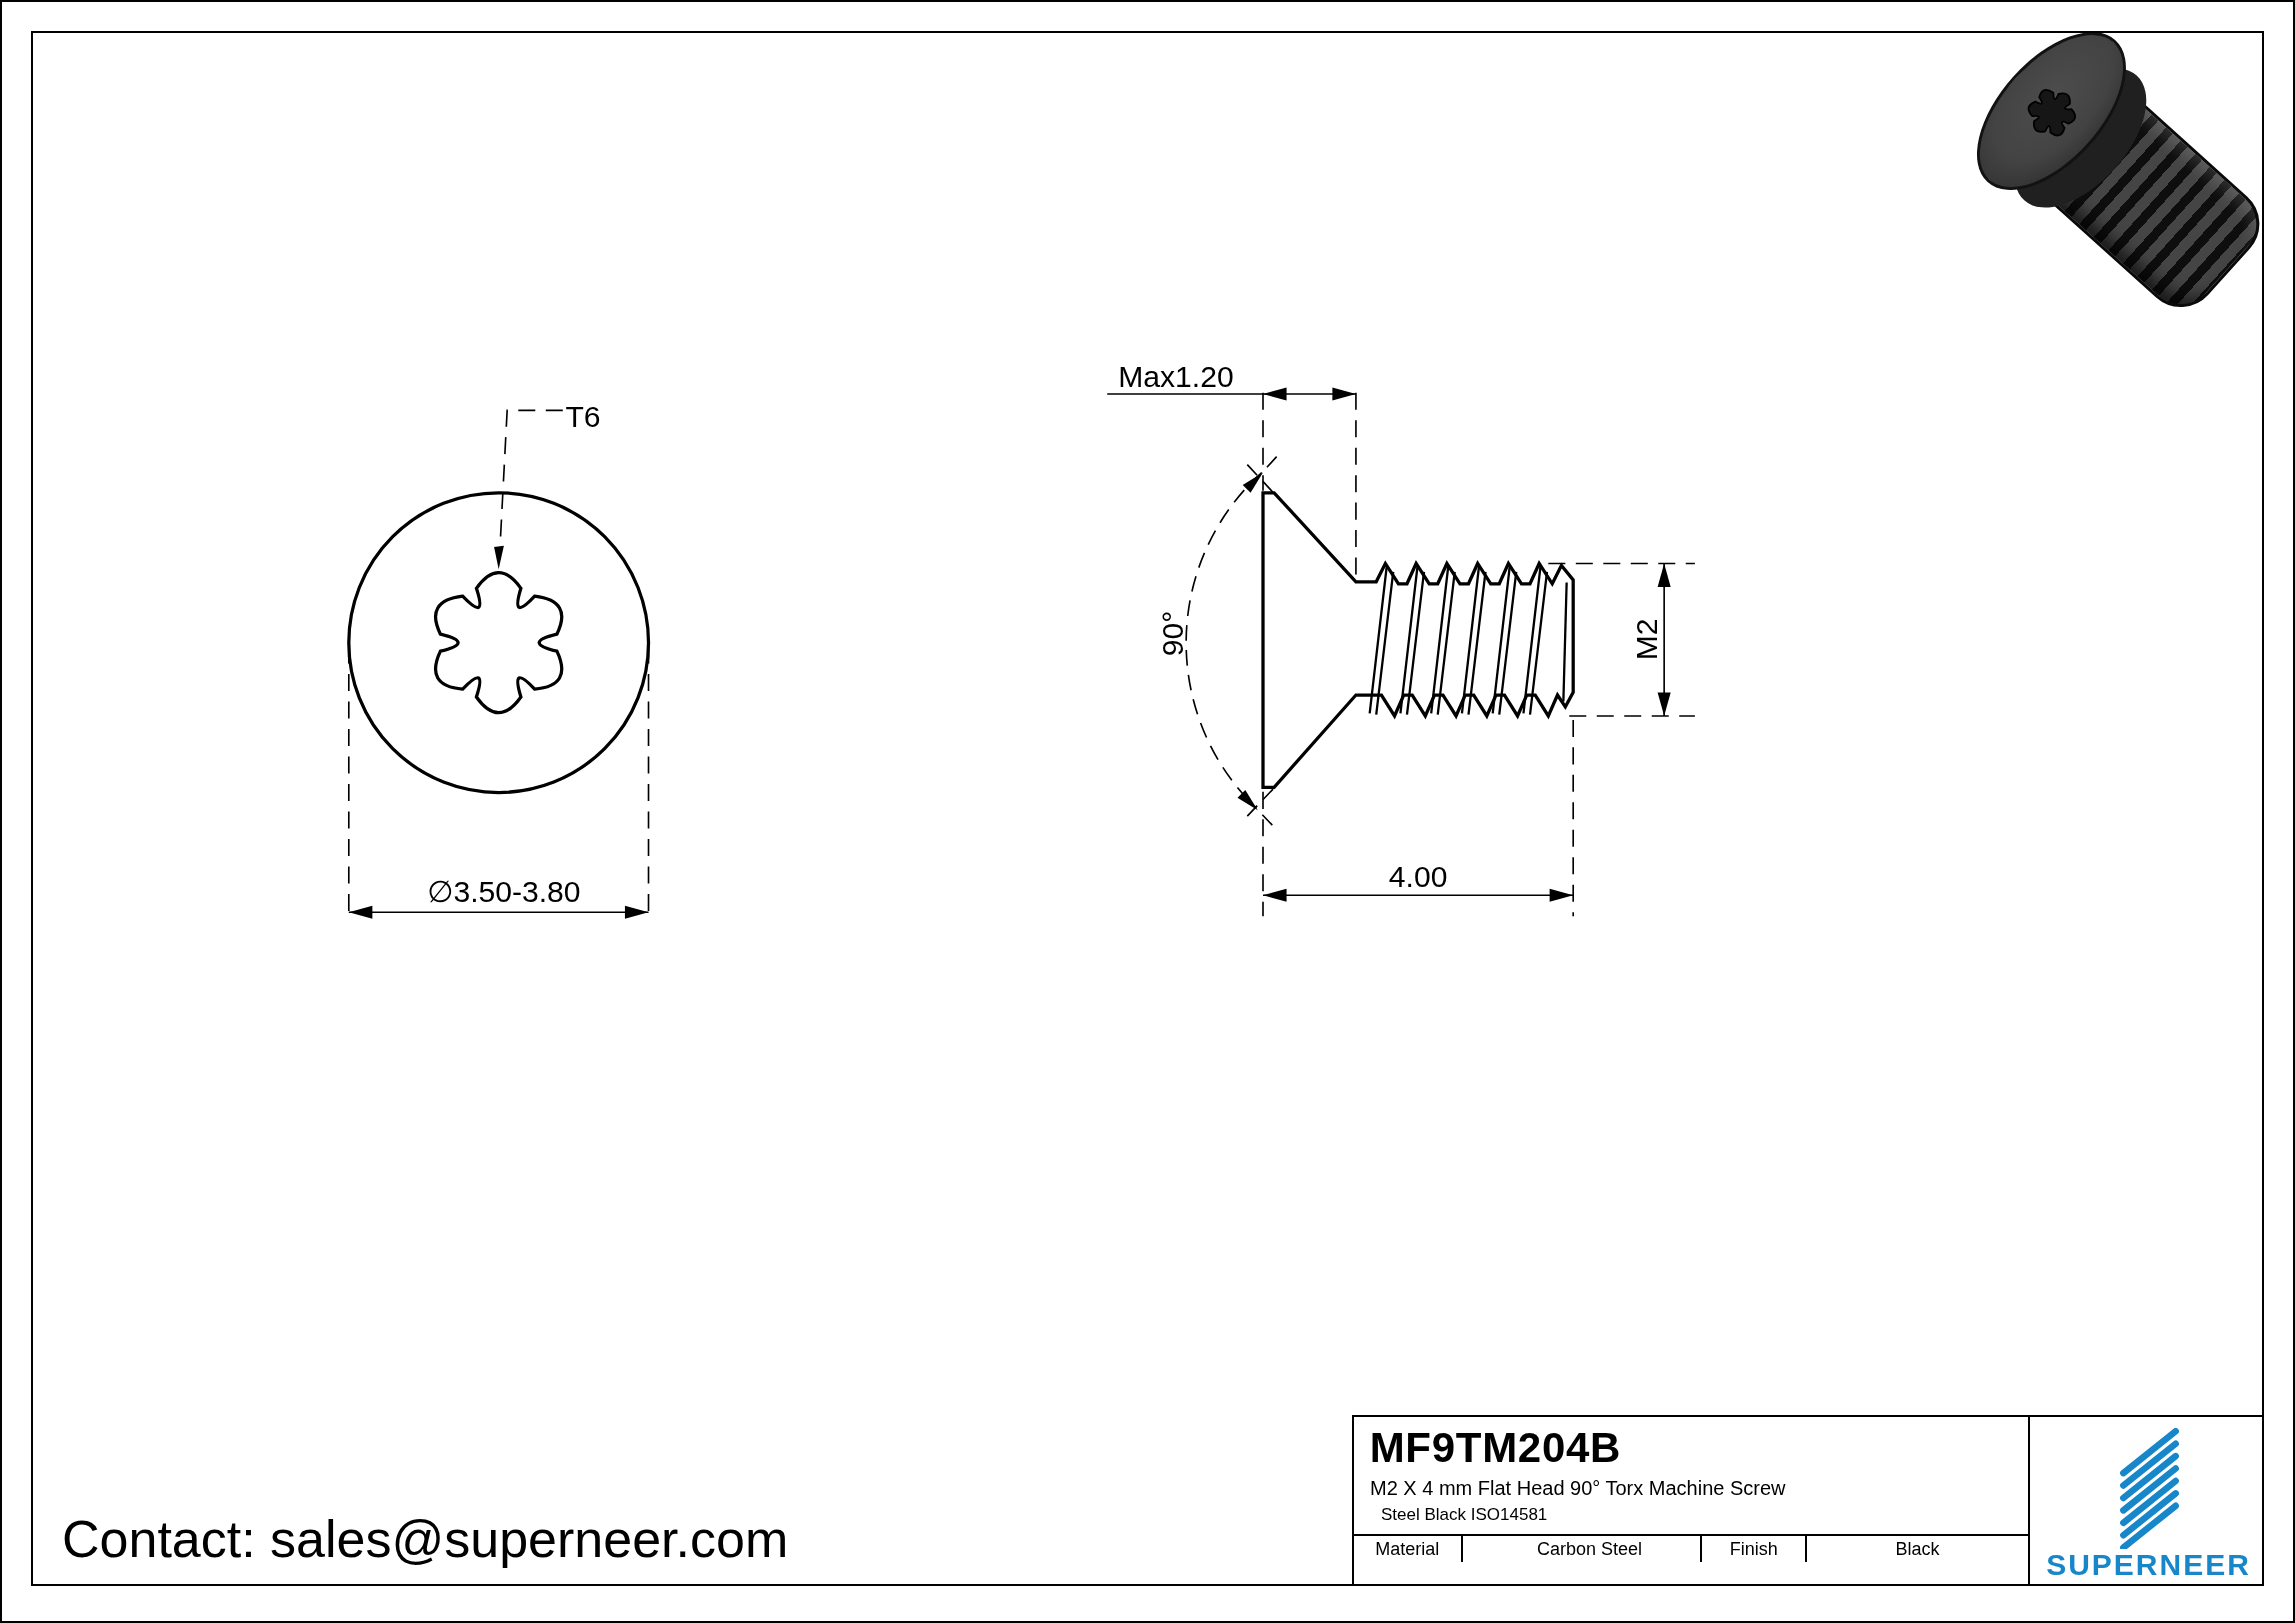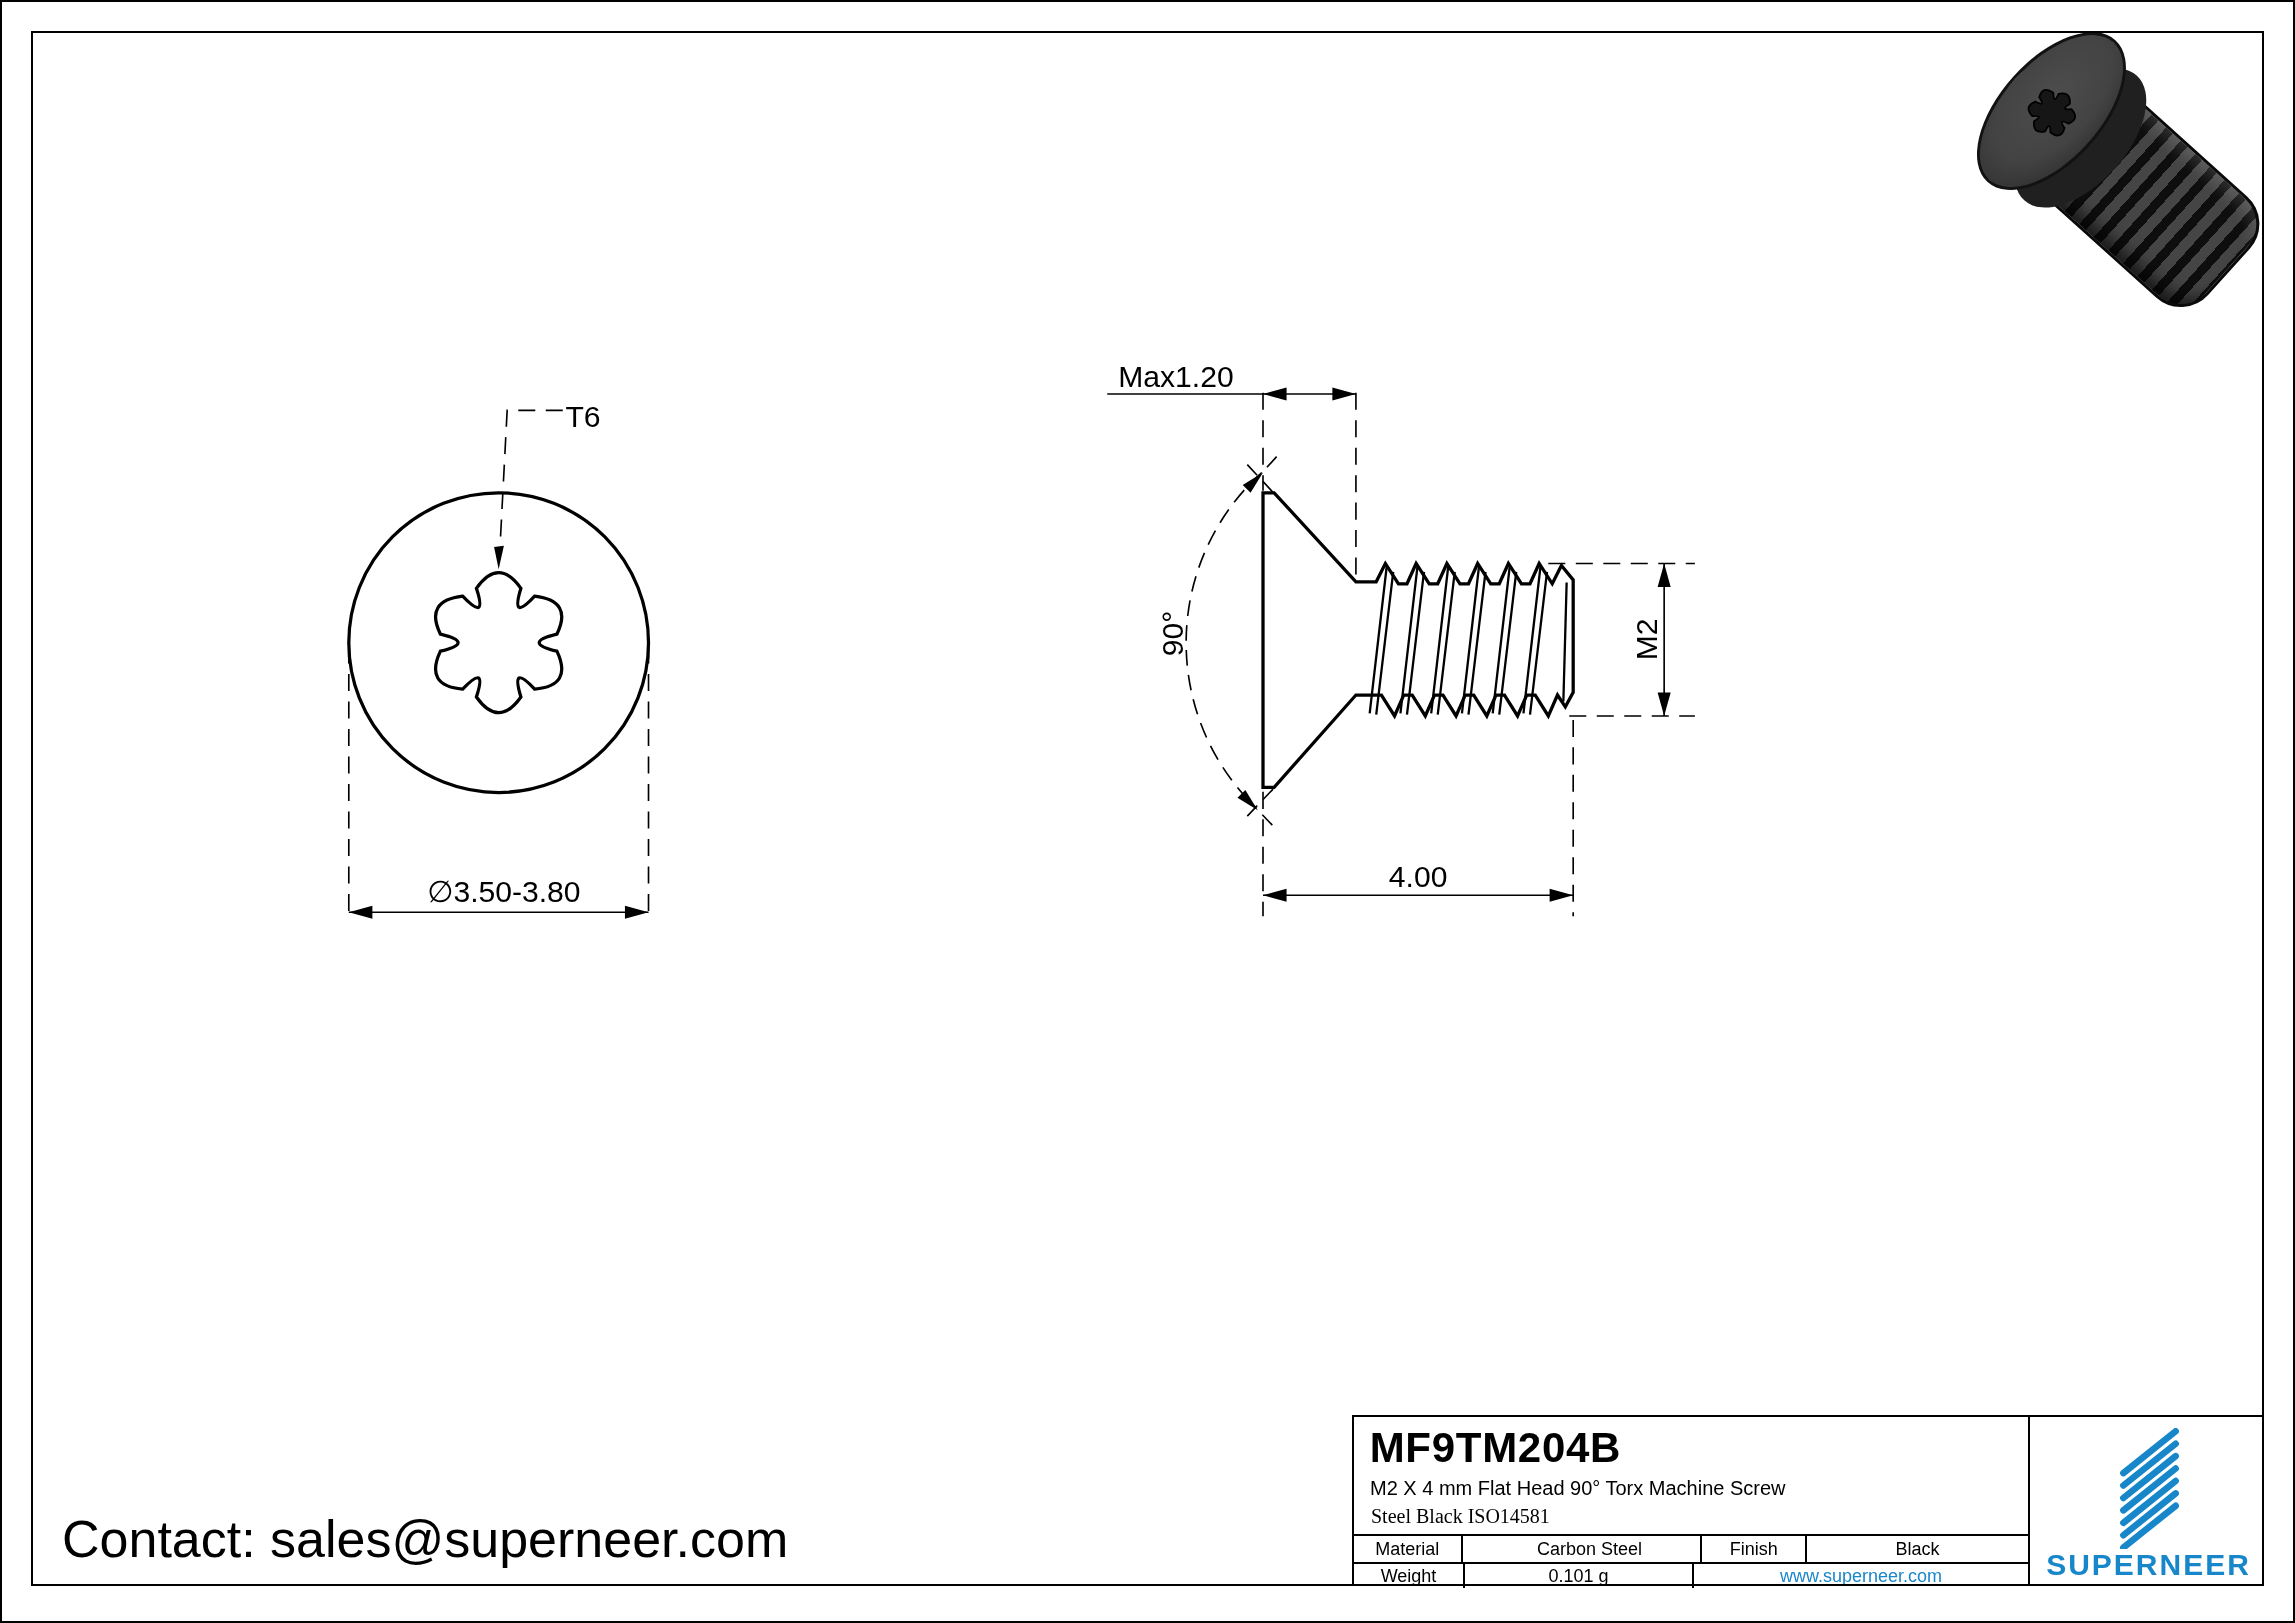--- a/index.html
+++ b/index.html
@@ -11,21 +11,21 @@
   .inner-frame{position:absolute;left:31px;top:31px;width:2233px;height:1555px;border:2.6px solid #000;box-sizing:border-box;}
   .drawing-svg{position:absolute;left:0;top:0;width:2295px;height:1623px;}
 
   
   .title-block{position:absolute;left:1352px;top:1415px;width:912px;height:171px;
     border-left:2.6px solid #000;border-top:2.6px solid #000;box-sizing:border-box;background:#fff;}
   .tb-main{position:absolute;left:0;top:0;width:764px;height:100%;}
   .tb-desc{position:absolute;left:0;top:0;width:100%;height:117px;}
   .tb-part-number{position:absolute;left:15.7px;top:6.5px;font-size:42px;font-weight:bold;letter-spacing:0.7px;}
   .tb-desc-line1{position:absolute;left:16px;top:60px;font-size:20px;}
-  .tb-desc-line2{position:absolute;left:17px;top:88px;font-size:20px;font-family:Liberation Serif, serif;}
+  .tb-desc-line2{position:absolute;left:27px;top:88px;font-size:17px;}
   .tb-row{position:absolute;left:0;width:674px;display:flex;box-sizing:border-box;border-top:2.6px solid #000;}
   .tb-row1{top:117px;height:28px;}
   .tb-row2{top:145px;height:26px;}
   .tb-cell{box-sizing:border-box;border-right:2.6px solid #000;display:flex;align-items:center;justify-content:center;
     font-size:18px;white-space:nowrap;overflow:hidden;}
   .tb-cell:last-child{border-right:none;}
   .c-mat-l{width:111px;} .c-mat-v{width:229px;margin-left:16px;} .c-fin-l{width:107px;} .c-fin-v{width:226px;}
   .c-wt-l{width:111px;} .c-wt-v{width:229px;} .c-web{width:334px;}
   .tb-logo-cell{position:absolute;left:674px;top:0;width:239px;height:100%;
     border-left:2.6px solid #000;box-sizing:border-box;}
@@ -153,25 +153,20 @@
         <div class="tb-part-number">MF9TM204B</div>
         <div class="tb-desc-line1">M2  X 4 mm Flat Head 90°  Torx Machine Screw</div>
         <div class="tb-desc-line2">Steel Black ISO14581</div>
       </div>
       <div class="tb-row tb-row1">
         <div class="tb-cell c-mat-l">Material</div>
         <div class="tb-cell c-mat-v">Carbon Steel</div>
         <div class="tb-cell c-fin-l">Finish</div>
         <div class="tb-cell c-fin-v">Black</div>
       </div>
-      <div class="tb-row tb-row2">
-        <div class="tb-cell c-wt-l">Weight</div>
-        <div class="tb-cell c-wt-v">0.101 g</div>
-        <div class="tb-cell c-web" style="color:#1a86cb;">www.superneer.com</div>
-      </div>
     </div>
     <div class="tb-logo-cell">
       <svg class="logo-mark" width="85" height="121" viewBox="0 0 130 185" xmlns="http://www.w3.org/2000/svg">
         <g stroke="#1787ca" stroke-width="10" stroke-linecap="round">
           <line x1="25" y1="69" x2="105" y2="5"></line>
           <line x1="25" y1="88" x2="105" y2="24"></line>
           <line x1="25" y1="107" x2="105" y2="43"></line>
           <line x1="25" y1="126" x2="105" y2="62"></line>
           <line x1="25" y1="145" x2="105" y2="81"></line>
           <line x1="25" y1="164" x2="105" y2="100"></line>

